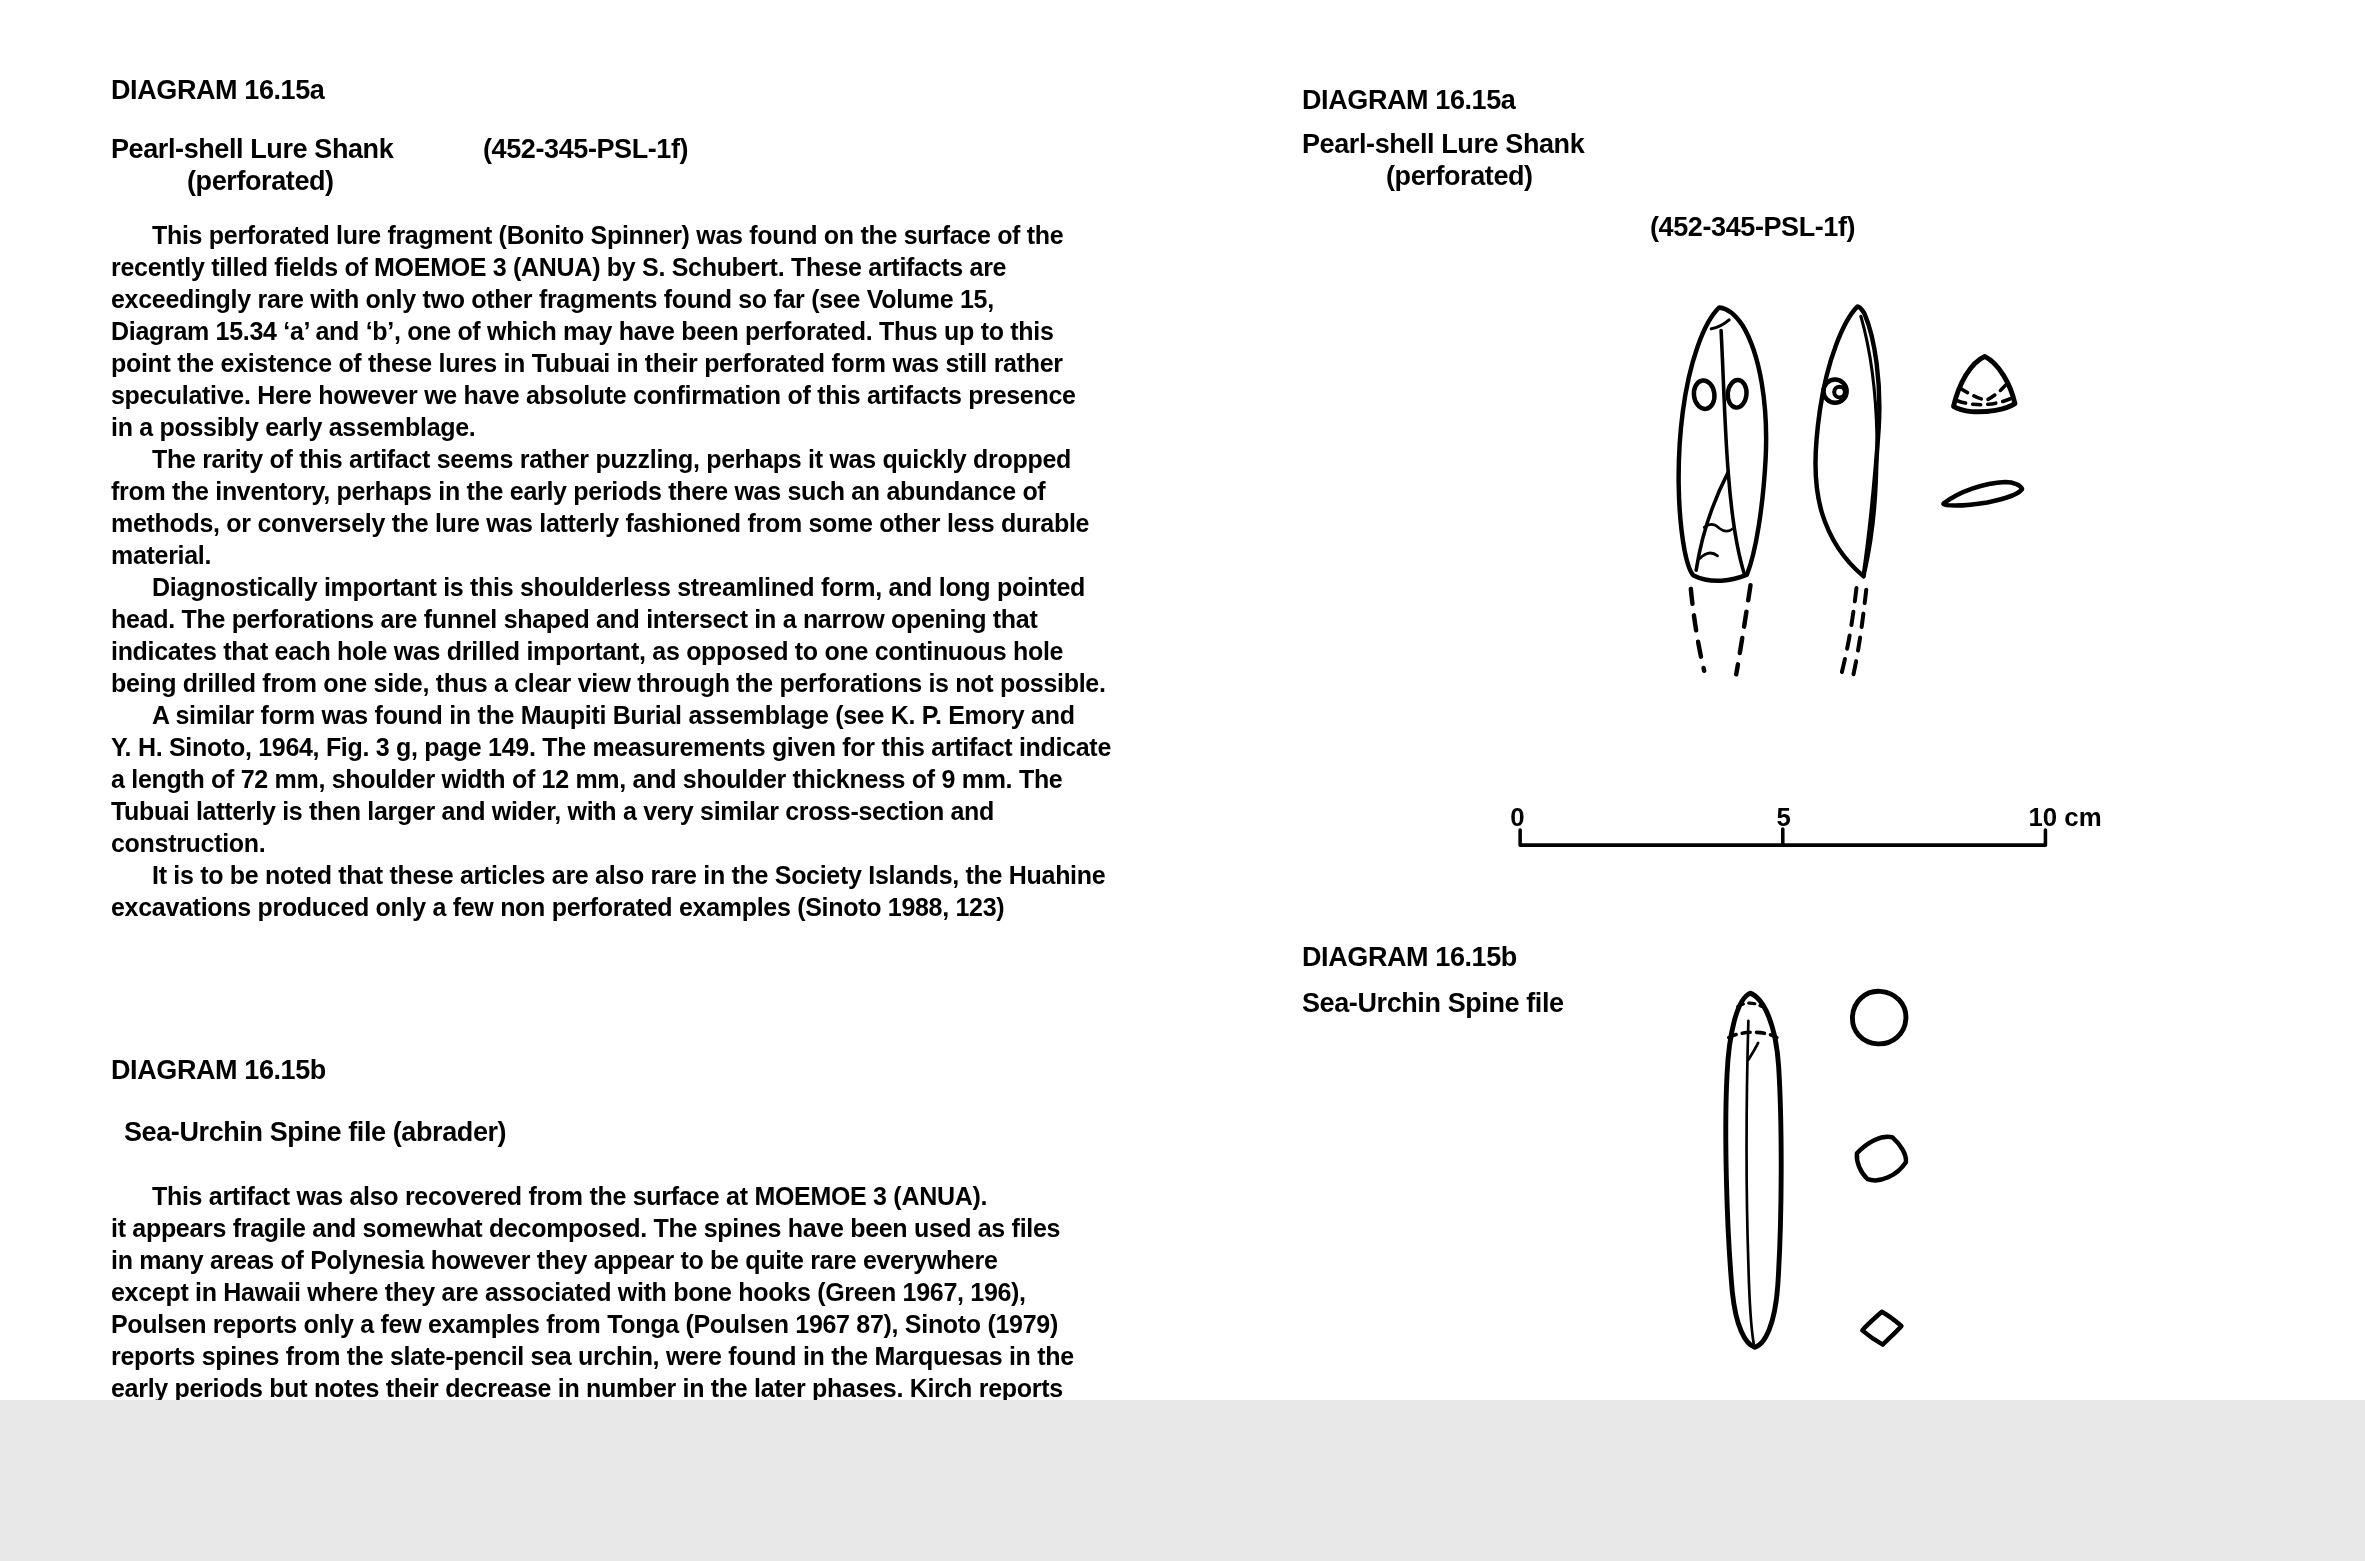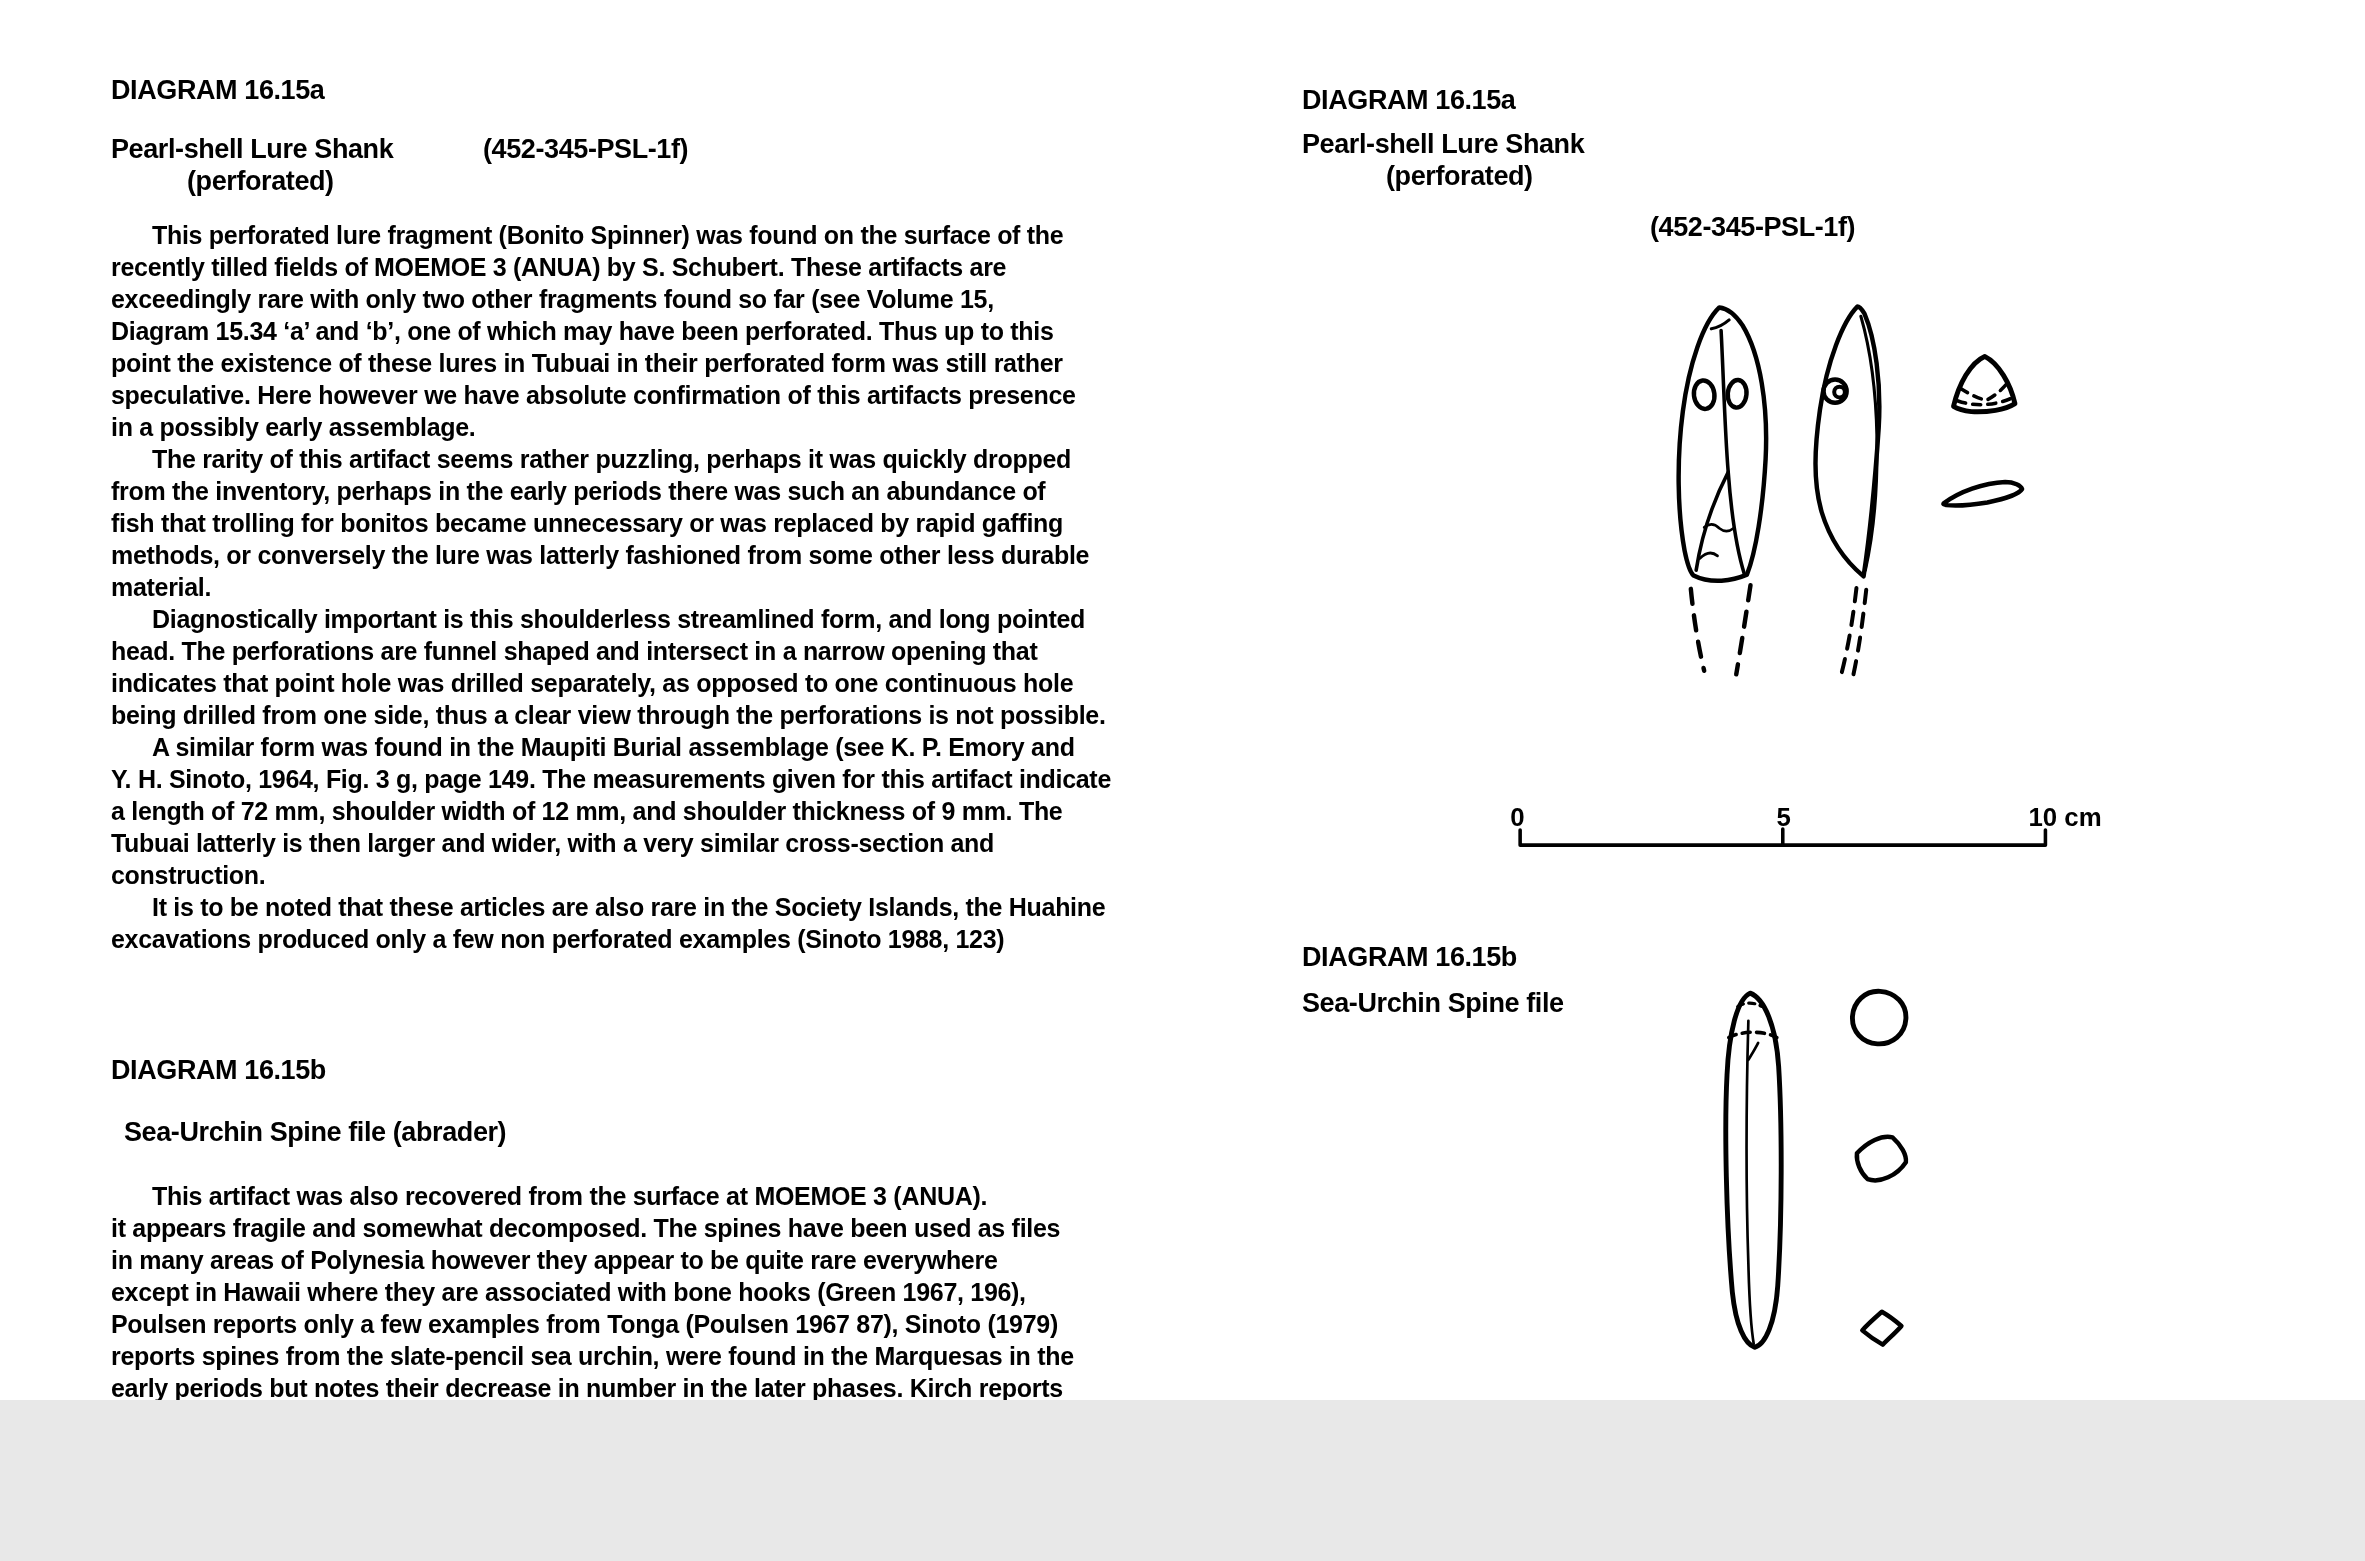--- a/index.html
+++ b/index.html
@@ -38,28 +38,27 @@
           <div class="tline">recently tilled fields of MOEMOE 3 (ANUA) by S. Schubert. These artifacts are</div>
           <div class="tline">exceedingly rare with only two other fragments found so far (see Volume 15,</div>
           <div class="tline">Diagram 15.34 ‘a’ and ‘b’, one of which may have been perforated. Thus up to this</div>
           <div class="tline">point the existence of these lures in Tubuai in their perforated form was still rather</div>
           <div class="tline">speculative. Here however we have absolute confirmation of this artifacts presence</div>
           <div class="tline">in a possibly early assemblage.</div>
         </div>
         <div class="para">
           <div class="tline first">The rarity of this artifact seems rather puzzling, perhaps it was quickly dropped</div>
           <div class="tline">from the inventory, perhaps in the early periods there was such an abundance of</div>
-          <div class="tline">fish that trolling for bonitos became unnecessary or was replaced by rapid gaffing</div>
           <div class="tline">methods, or conversely the lure was latterly fashioned from some other less durable</div>
           <div class="tline">material.</div>
         </div>
         <div class="para">
           <div class="tline first">Diagnostically important is this shoulderless streamlined form, and long pointed</div>
           <div class="tline">head. The perforations are funnel shaped and intersect in a narrow opening that</div>
-          <div class="tline">indicates that point hole was drilled separately, as opposed to one continuous hole</div>
+          <div class="tline">indicates that each hole was drilled important, as opposed to one continuous hole</div>
           <div class="tline">being drilled from one side, thus a clear view through the perforations is not possible.</div>
         </div>
         <div class="para">
           <div class="tline first">A similar form was found in the Maupiti Burial assemblage (see K. P. Emory and</div>
           <div class="tline">Y. H. Sinoto, 1964, Fig. 3 g, page 149. The measurements given for this artifact indicate</div>
           <div class="tline">a length of 72 mm, shoulder width of 12 mm, and shoulder thickness of 9 mm. The</div>
           <div class="tline">Tubuai latterly is then larger and wider, with a very similar cross-section and</div>
           <div class="tline">construction.</div>
         </div>
         <div class="para">

